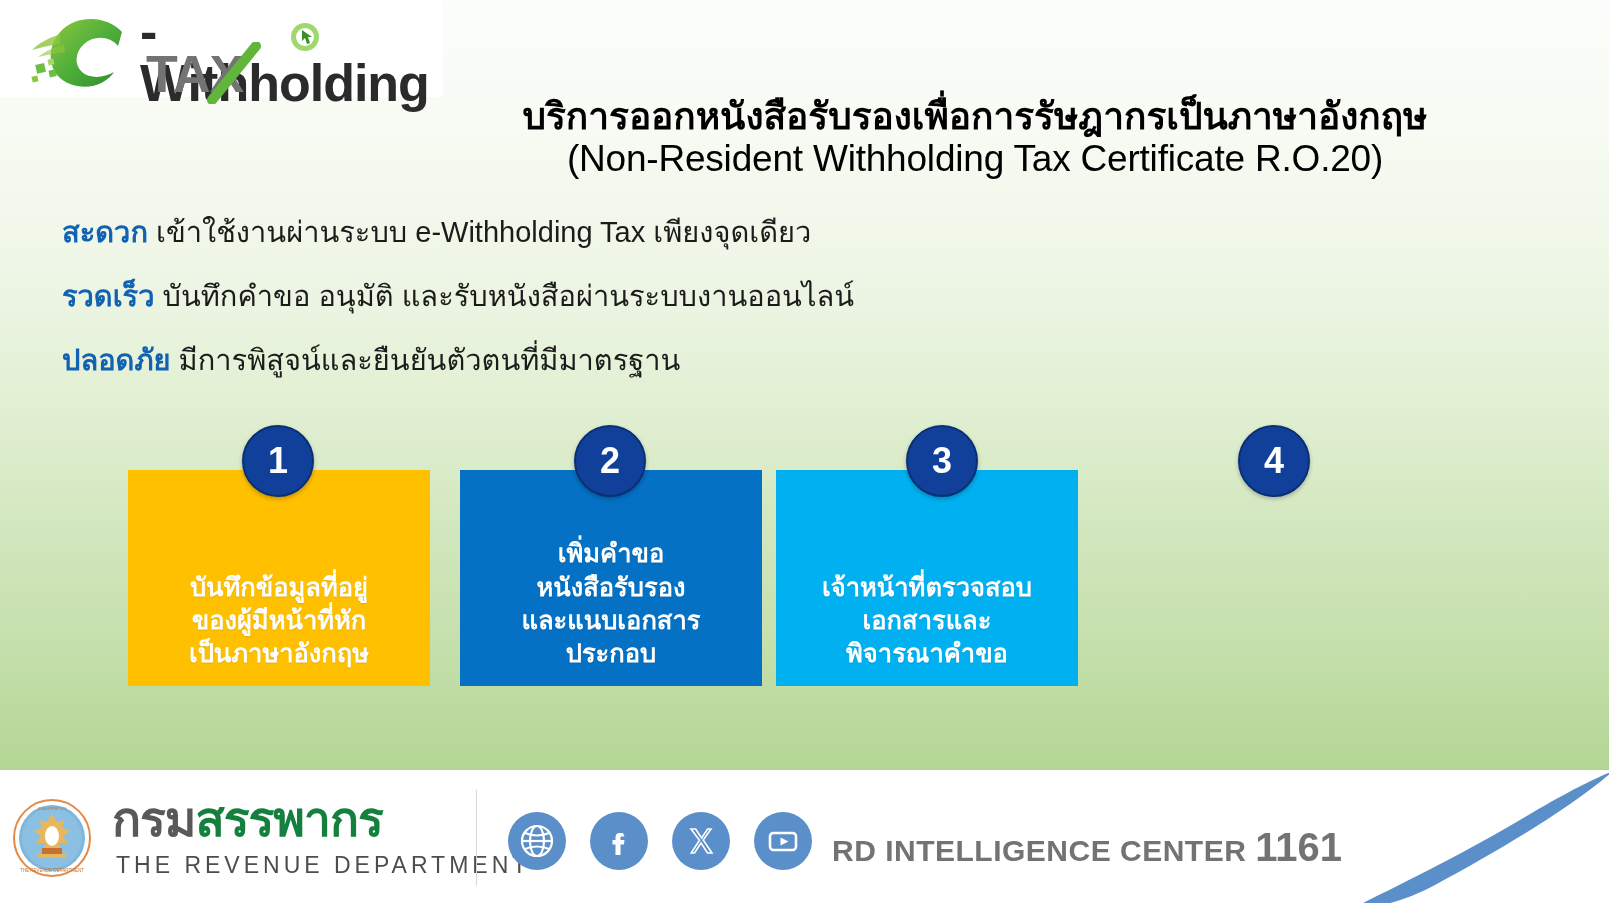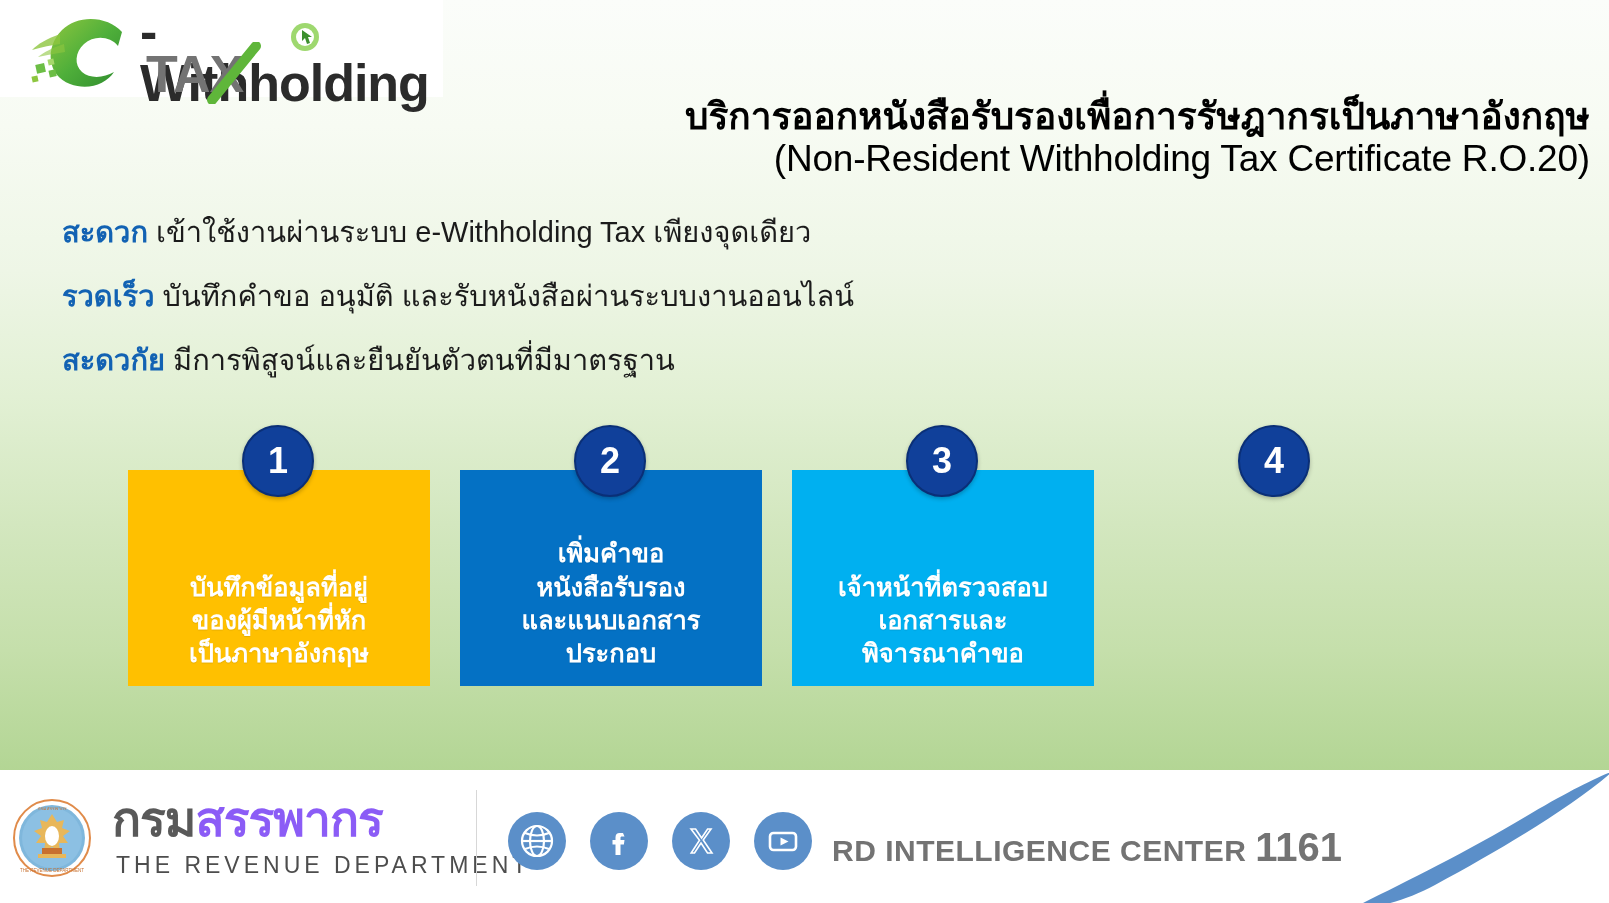--- a/index.html
+++ b/index.html
@@ -49,21 +49,21 @@
   .logo-x-slash {
     position:absolute; left:206px; top:42px; width:62px; height:62px;
   }
   .logo-dot {
     position:absolute; left:290px; top:22px; width:30px; height:30px;
   }
 
   
   .title-block {
     position:absolute; left:360px; top:96px; width:1230px;
-    text-align:right;
+    text-align:center;
   }
   .title-th {
     font-size:37px; font-weight:bold; color:#000;
     line-height:1.14; letter-spacing:0px; white-space:nowrap;
   }
   .title-en {
     font-size:37px; font-weight:normal; color:#000;
     line-height:1.14; letter-spacing:-0.2px; white-space:nowrap;
   }
 
@@ -76,21 +76,21 @@
   .bullet-key { color:#1262b3; font-weight:bold; }
   .bullet-rest { color:#1b1b1b; }
 
   
   .steps { position:absolute; left:0; top:425px; width:1609px; height:270px; }
   .step {
     position:absolute; top:45px; width:302px; height:216px;
   }
   .step-1 { left:128px; background:#FFC000; }
   .step-2 { left:460px; background:#0471C4; }
-  .step-3 { left:792px; background:#00B0F0; }
+  .step-3 { left:776px; background:#00B0F0; }
   .step-4 { left:1122px; background:#1F3864; }
 
   .step-body {
     position:absolute; left:0; right:0; bottom:16px;
     text-align:center;
     color:#ffffff;
     font-size:25.5px;
     font-weight:bold;
     line-height:1.30;
     padding:0 21px;
@@ -120,21 +120,21 @@
   }
   .footer-seal {
     position:absolute; left:12px; top:28px; width:80px; height:80px;
   }
   .rd-name {
     position:absolute; left:112px; top:26px;
     font-size:48px; font-weight:bold; line-height:1.0;
     letter-spacing:-1px;
   }
   .rd-name .k1 { color:#595959; }
-  .rd-name .k2 { color:#8b5cf6;margin-top:38px; }
+  .rd-name .k2 { color:#15803d;margin-top:38px; }
   .rd-sub {
     position:absolute; left:116px; top:82px;
     font-size:23px; color:#4d4d4d; letter-spacing:4px;
   }
   .footer-divider {
     position:absolute; left:476px; top:20px; width:1px; height:96px;
     background:#d7d7d7;
   }
   .social {
     position:absolute; left:508px; top:42px;
@@ -197,21 +197,21 @@
   </div>
 
   <div class="bullets">
     <div class="bullet-line">
       <span class="bullet-key">สะดวก</span><span class="bullet-rest"> เข้าใช้งานผ่านระบบ e-Withholding Tax เพียงจุดเดียว</span>
     </div>
     <div class="bullet-line">
       <span class="bullet-key">รวดเร็ว</span><span class="bullet-rest"> บันทึกคำขอ อนุมัติ และรับหนังสือผ่านระบบงานออนไลน์</span>
     </div>
     <div class="bullet-line">
-      <span class="bullet-key">สะดวกัย</span><span class="bullet-rest"> มีการพิสูจน์และยืนยันตัวตนที่มีมาตรฐาน</span>
+      <span class="bullet-key">ปลอดภัย</span><span class="bullet-rest"> มีการพิสูจน์และยืนยันตัวตนที่มีมาตรฐาน</span>
     </div>
   </div>
 
   <div class="steps">
 
     <div class="step step-1">
       <div class="step-body">บันทึกข้อมูลที่อยู่<br>ของผู้มีหน้าที่หัก<br>เป็นภาษาอังกฤษ</div>
     </div>
     <div class="step step-2">
       <div class="step-body">เพิ่มคำขอ<br>หนังสือรับรอง<br>และแนบเอกสาร<br>ประกอบ</div>

